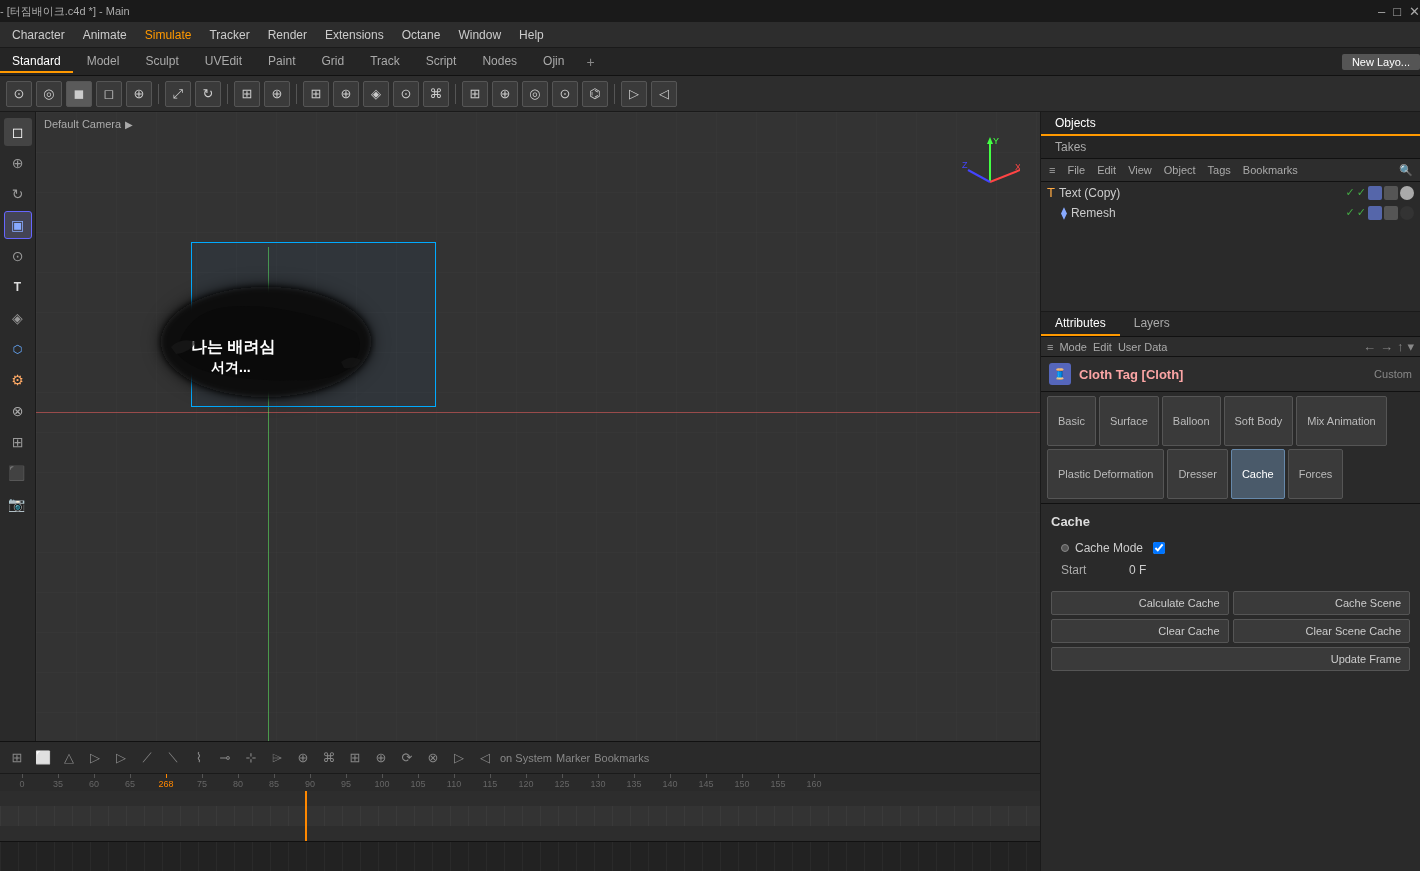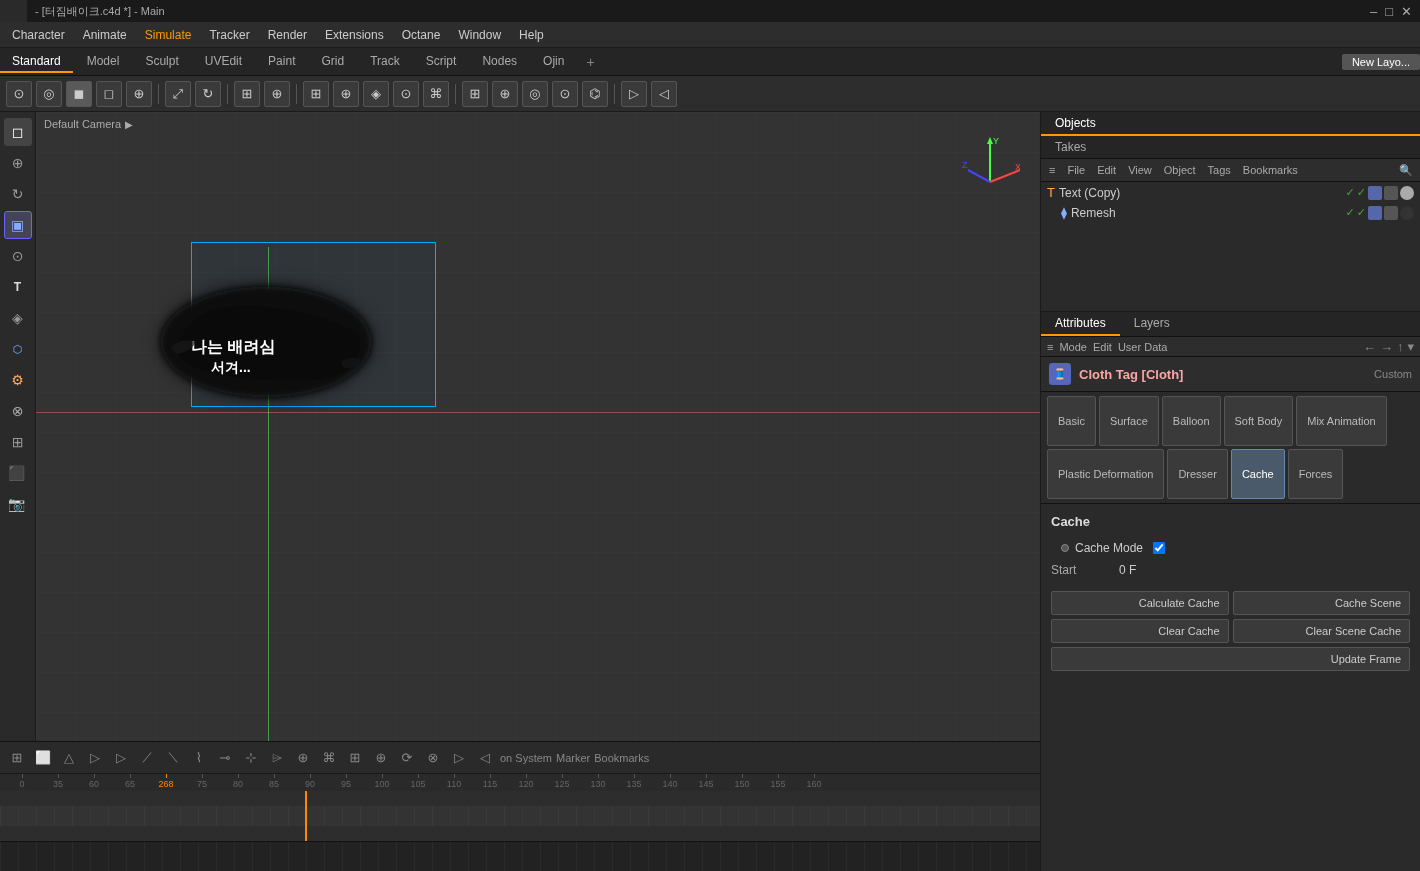--- a/index.html
+++ b/index.html
@@ -12,25 +12,24 @@
       color: #ccc;
       overflow: hidden;
     }
 
     
     #titlebar {
       height: 22px;
       background: #1a1a1a;
       display: flex;
       align-items: center;
-      padding: 0 8px;
+      padding: 0 0;
       font-size: 11px;
       color: #aaa;
       justify-content: space-between;
-      margin-left: 27px;
     }
     #titlebar-controls {
       display: flex;
       gap: 8px;
     }
     #titlebar-controls span {
       cursor: pointer;
       font-size: 13px;
     }
 
@@ -362,20 +361,21 @@
     .section-title {
       font-size: 13px;
       font-weight: bold;
       color: #ddd;
       margin-bottom: 4px;
     }
     .field-row {
       display: flex;
       align-items: center;
       gap: 8px;
+      margin-left: 10px;
     }
     .field-label {
       color: #aaa;
       font-size: 12px;
       min-width: 60px;
     }
     .field-value {
       color: #ccc;
       font-size: 12px;
     }

